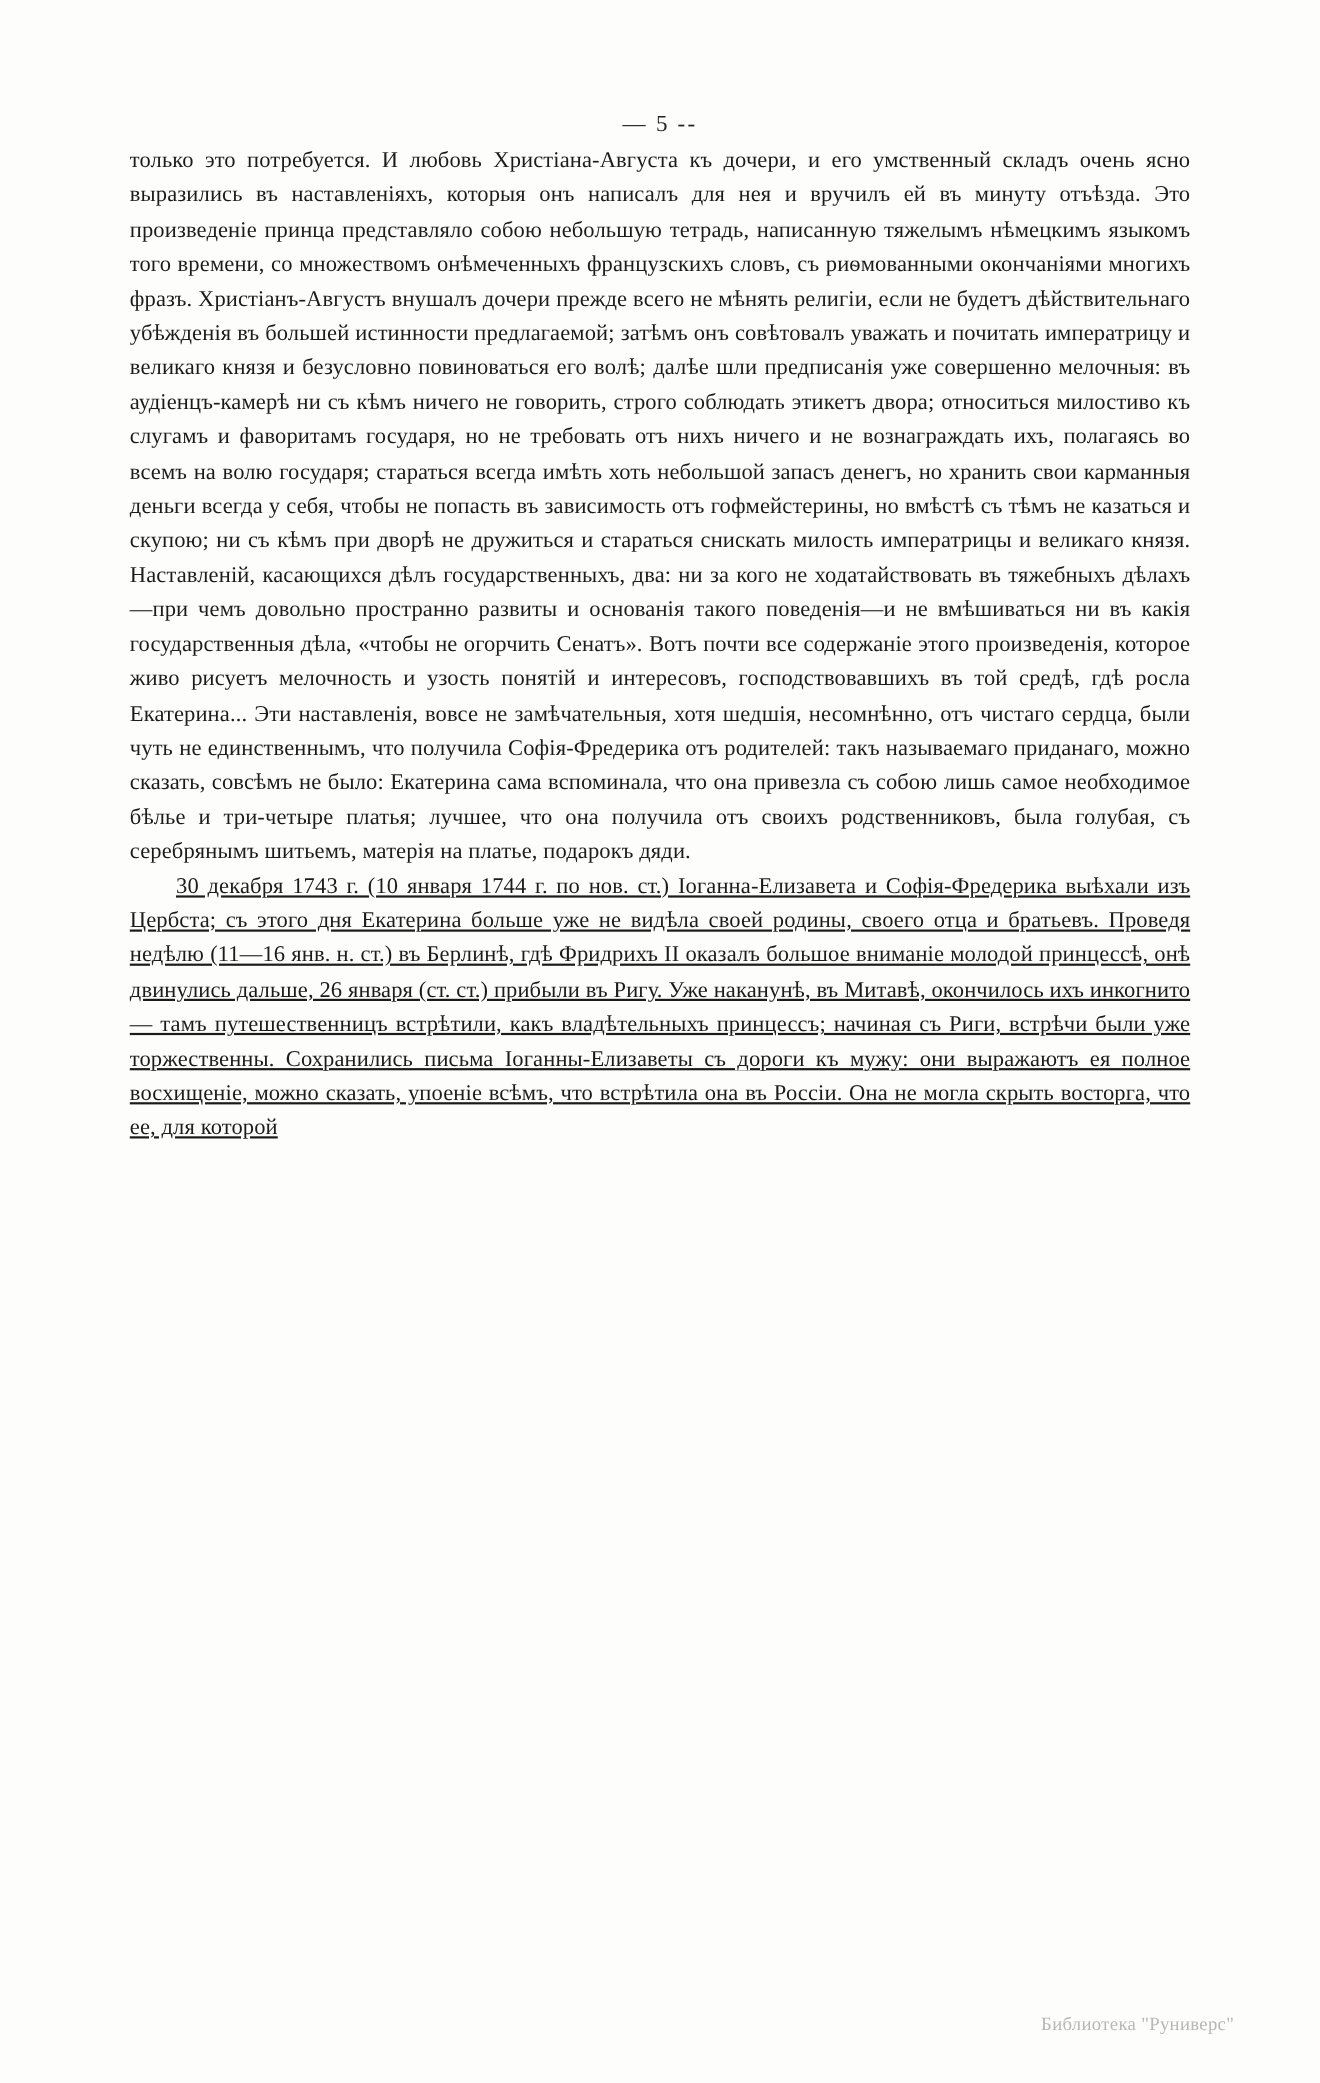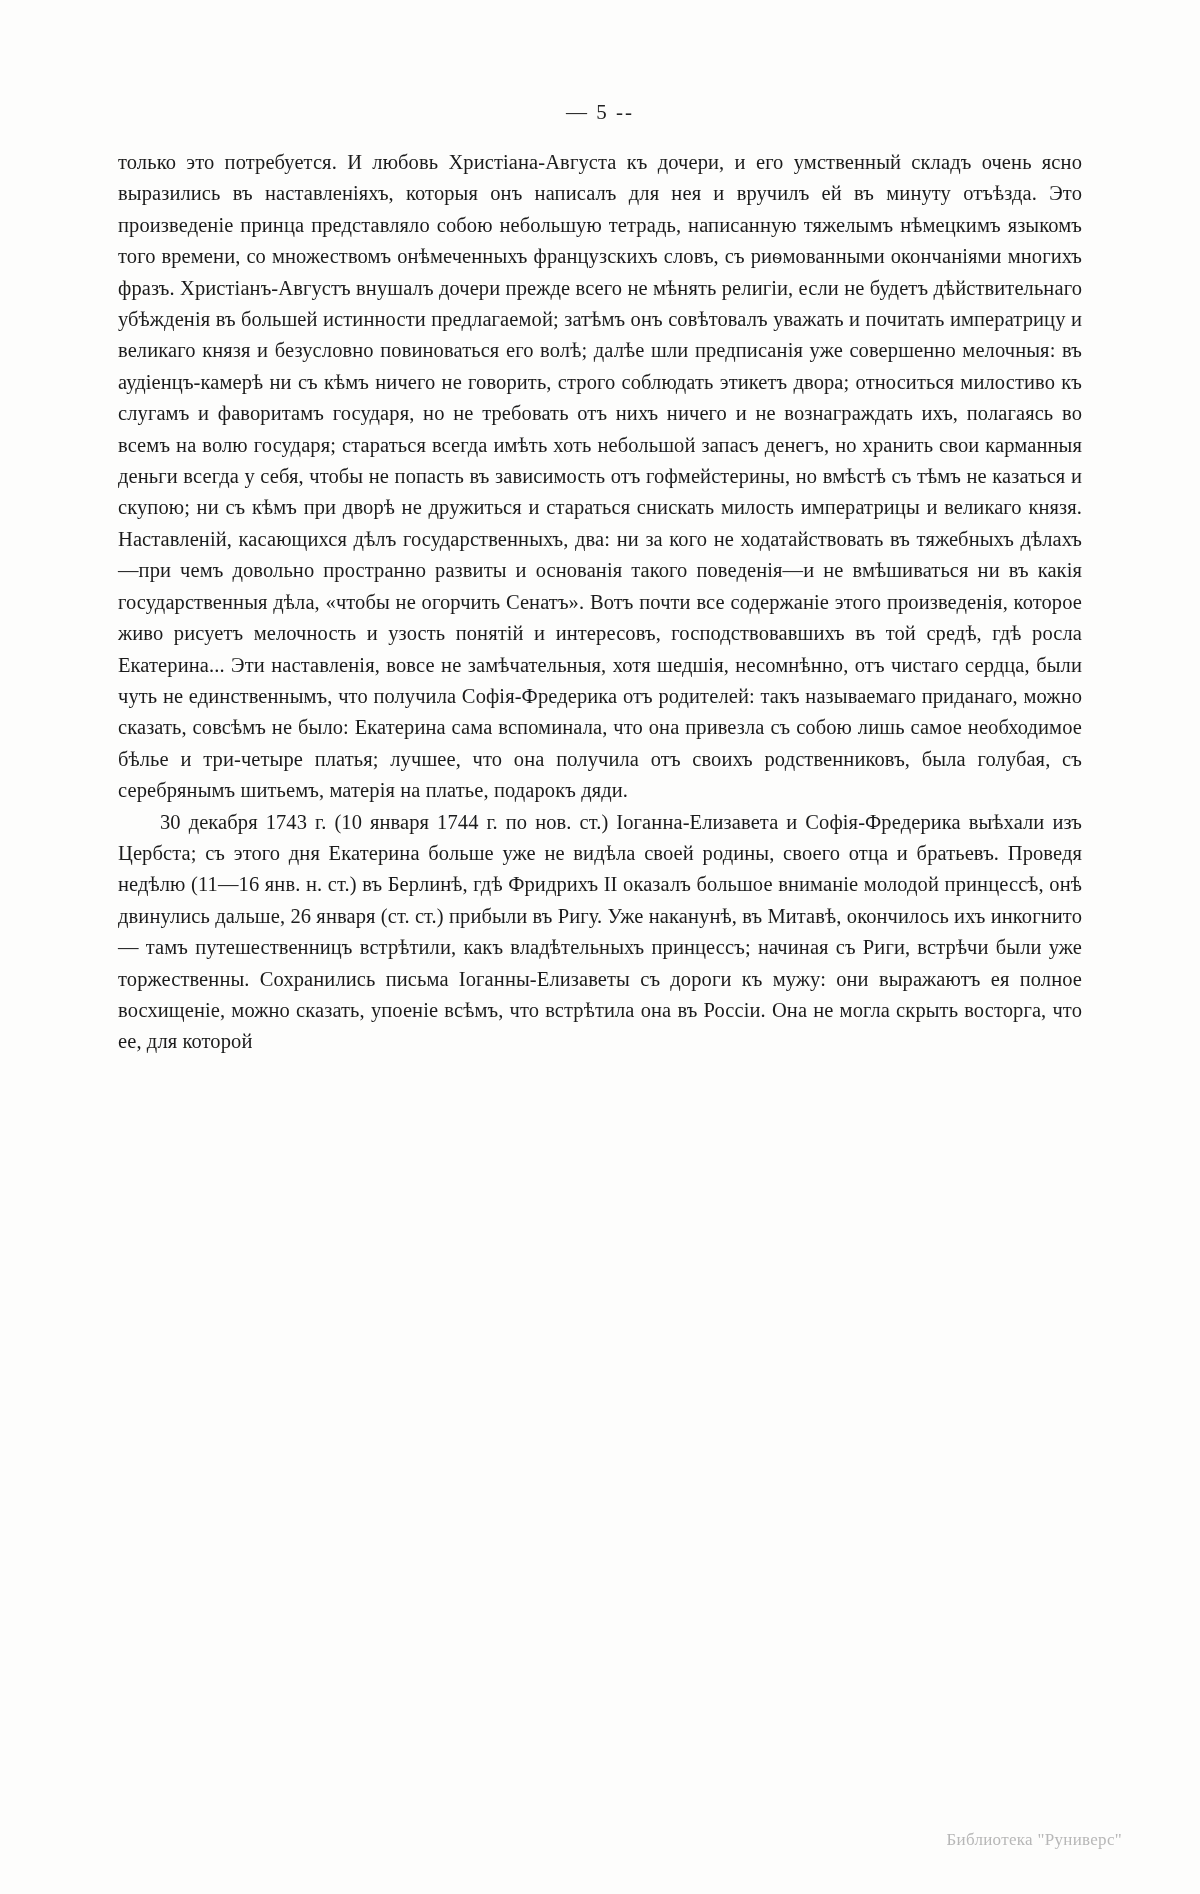--- a/index.html
+++ b/index.html
@@ -19,34 +19,35 @@
   }
   .page-number {
     text-align: center;
     font-size: 21px;
     letter-spacing: 2px;
     padding-top: 100px;
     color: #222;
     font-family: "Liberation Serif", serif;
   }
   .body-text {
-    margin: 22px 118px 0 118px;
+    margin: 6px 118px 0 118px;
     font-size: 20.5px;
     line-height: 31.4px;
     text-align: justify;
     text-justify: inter-word;
     color: #1b1b1b;
     letter-spacing: 0.1px;
   }
   .body-text p {
     margin: 0;
     text-indent: 0;
   }
   .body-text p.indent {
     text-indent: 42px;
+    text-decoration: underline;
   }
   .watermark {
     position: absolute;
     right: 78px;
     bottom: 44px;
     font-size: 17px;
     color: #b7b7b7;
     font-family: "Liberation Serif", serif;
     letter-spacing: 0.3px;
   }

